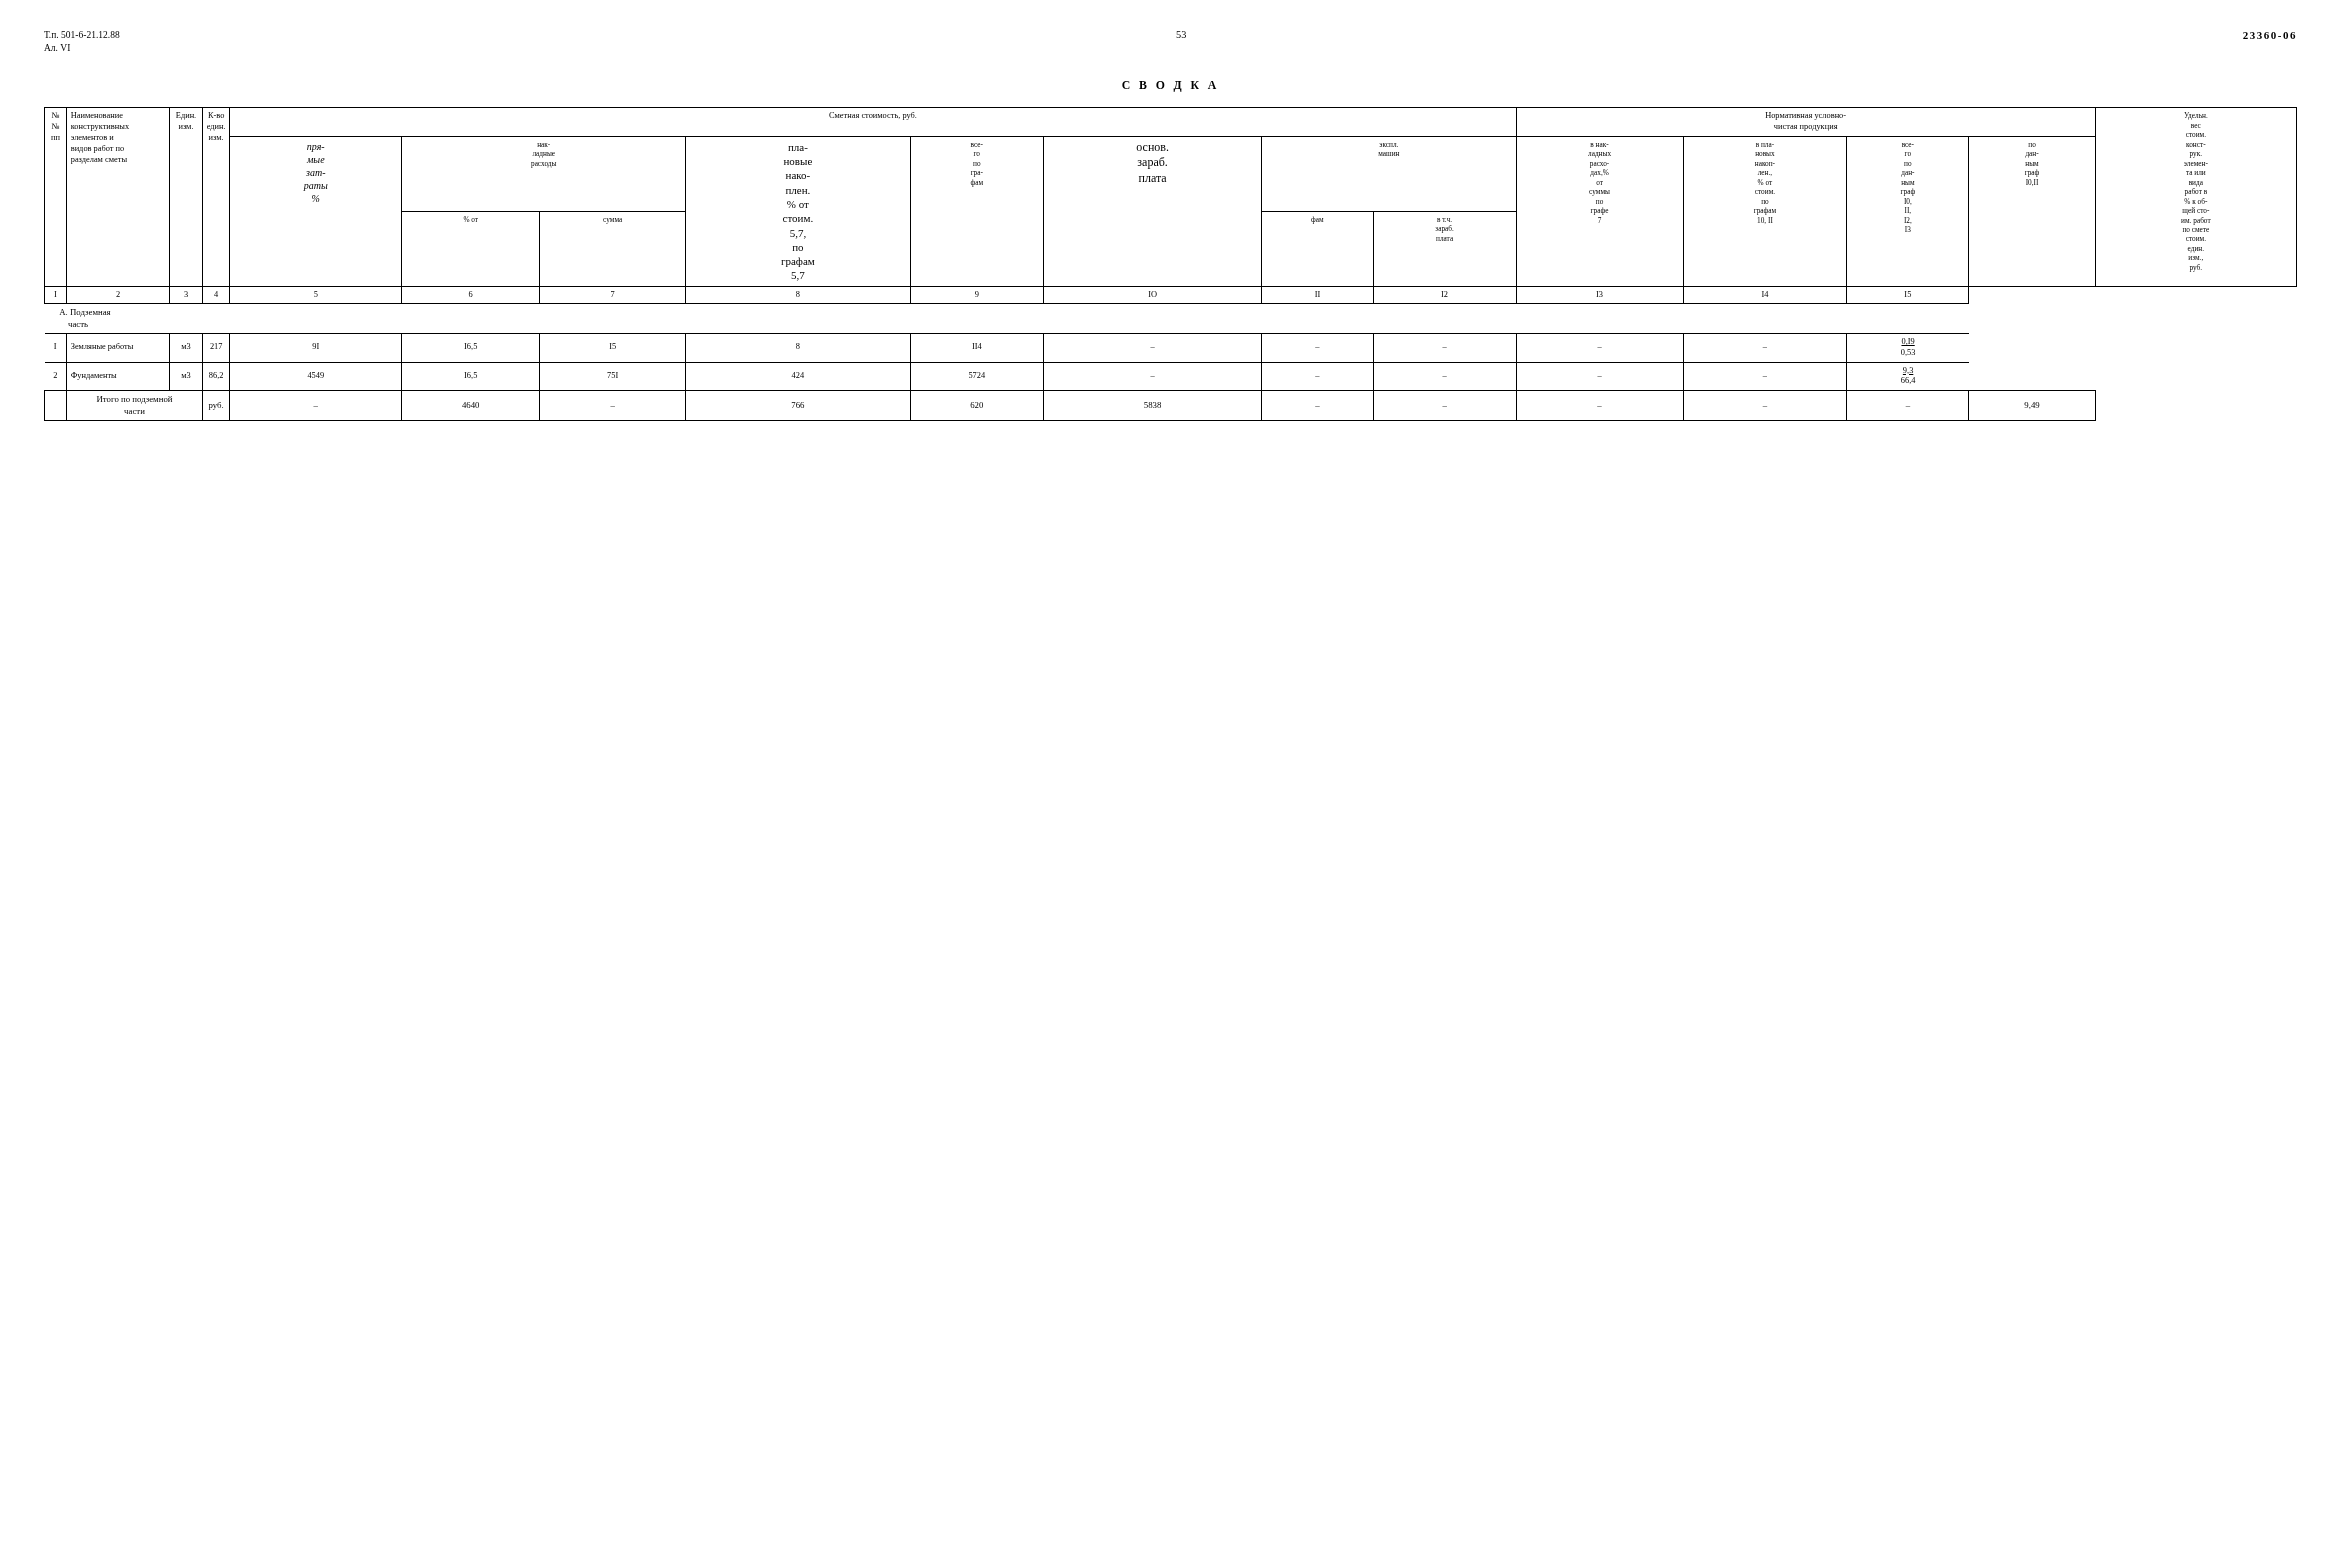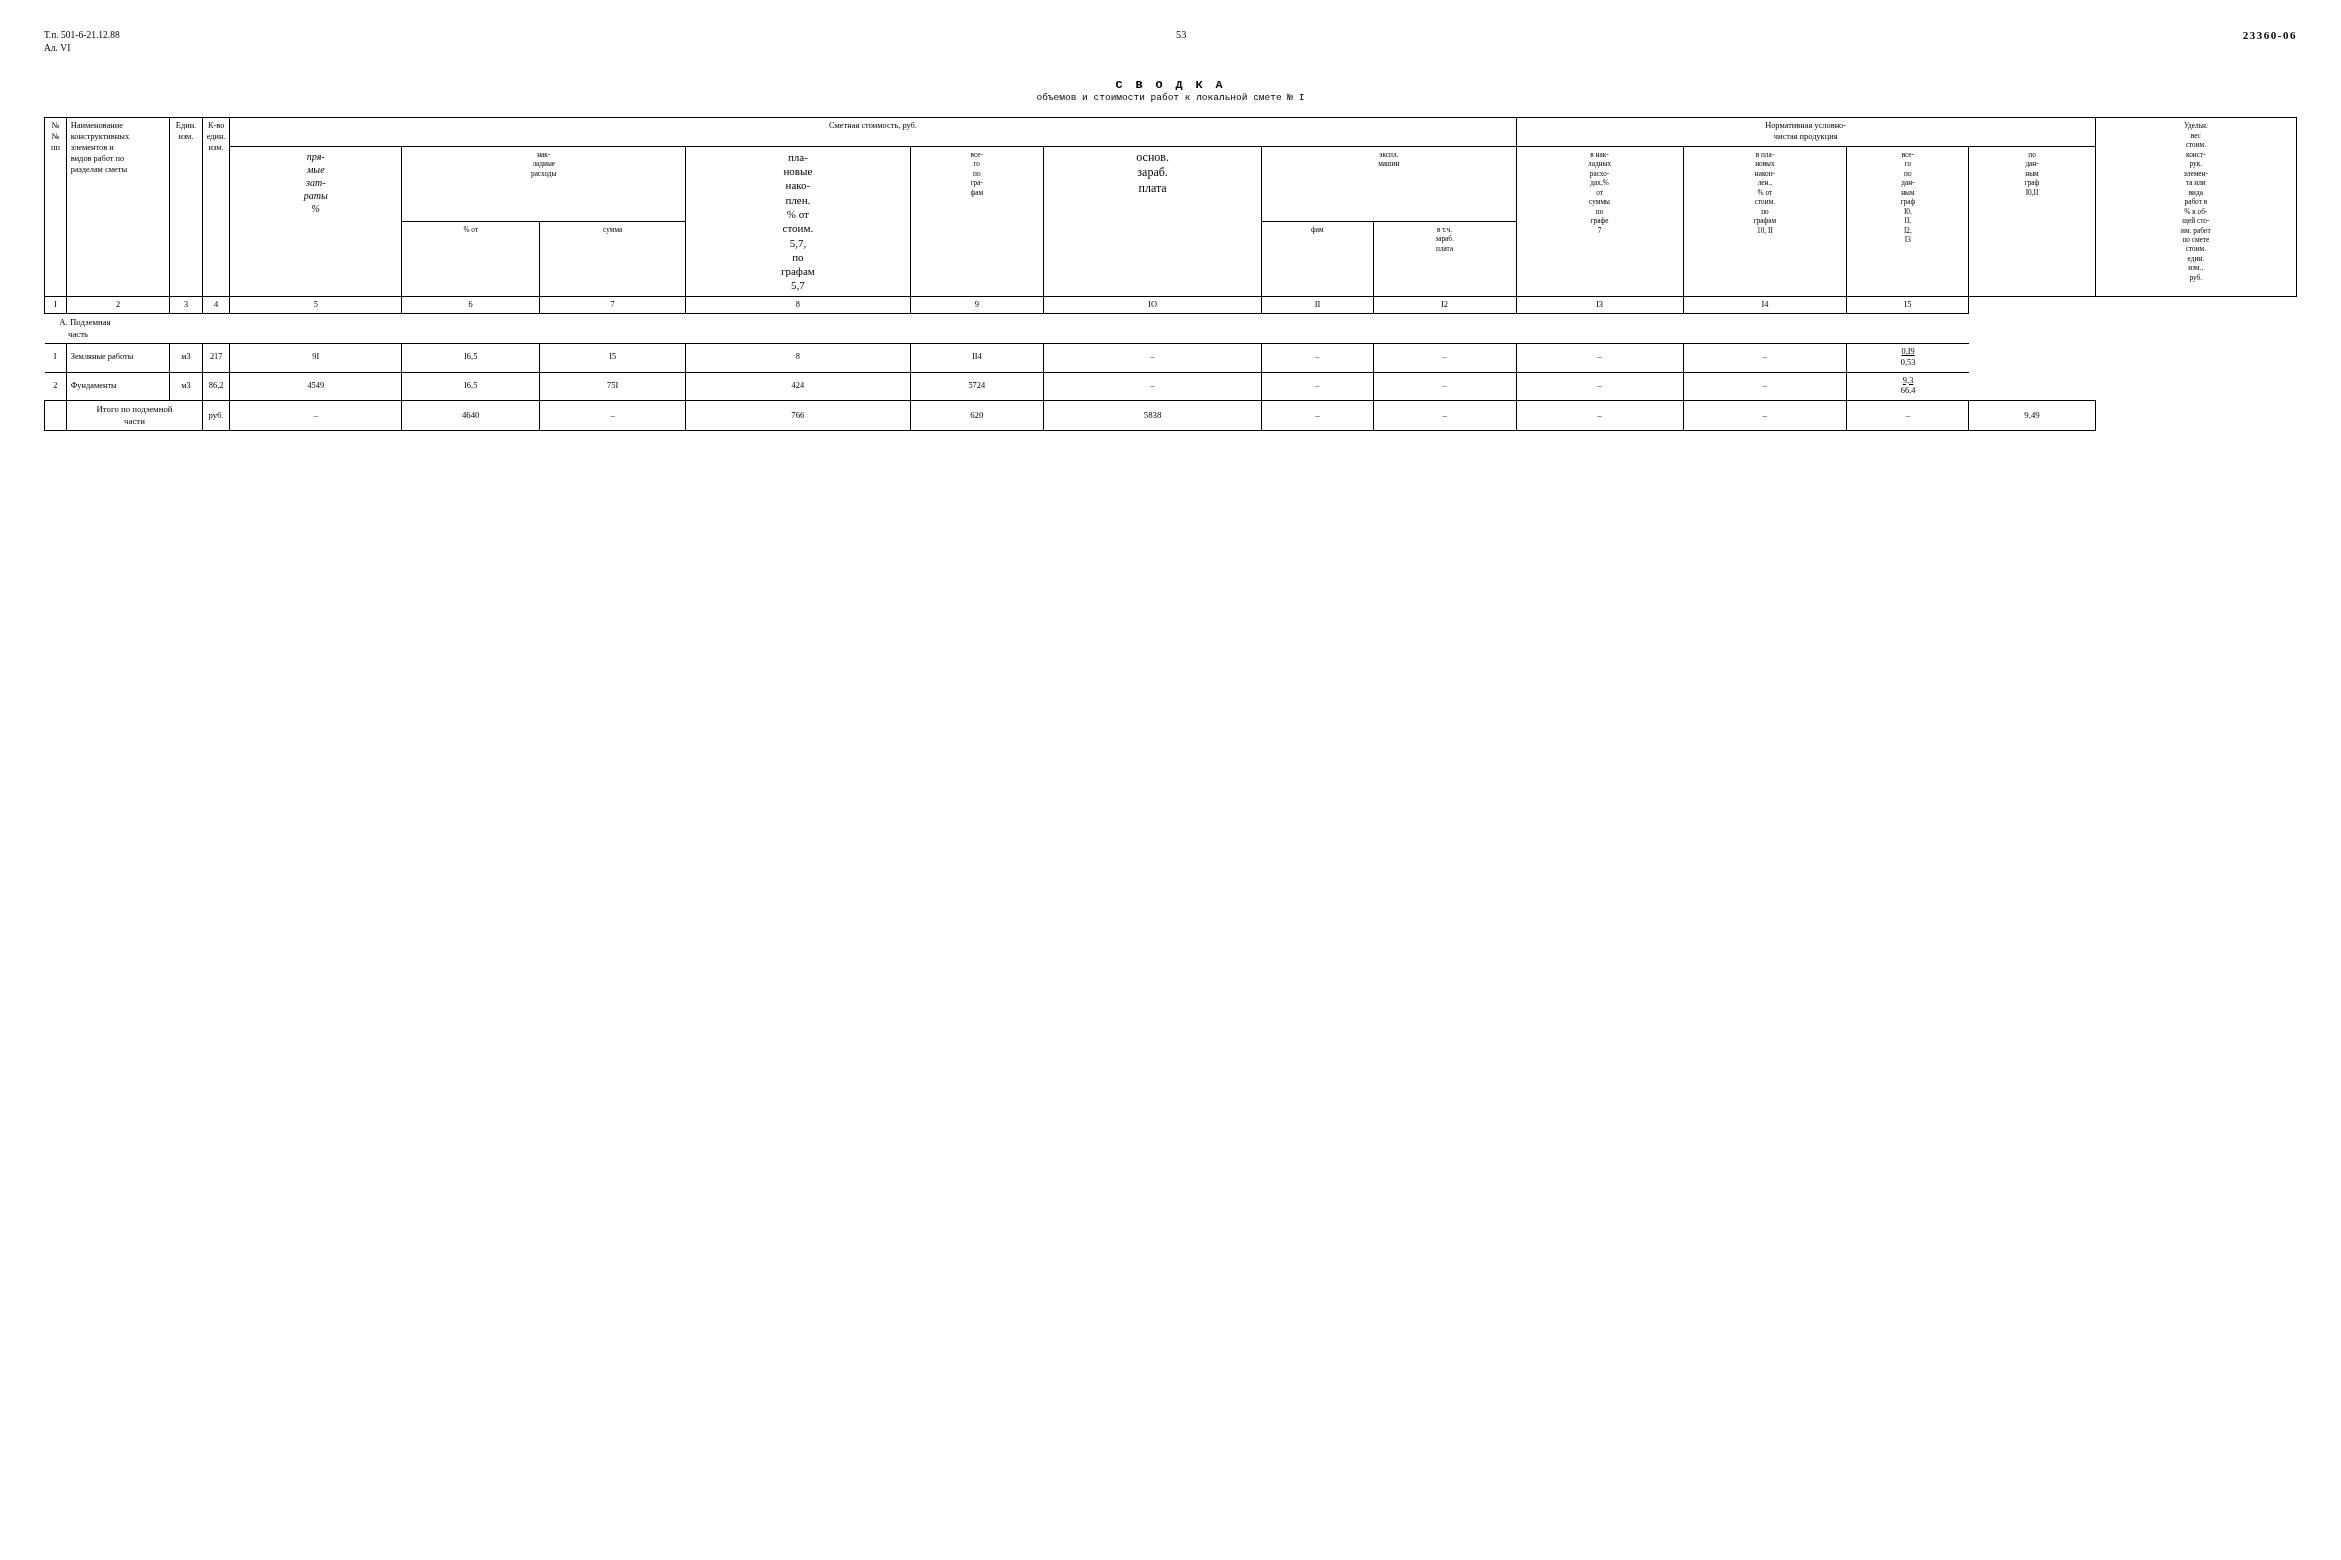--- a/index.html
+++ b/index.html
@@ -36,21 +36,20 @@
     .top-right {
       font-size: 11px;
       font-weight: bold;
       letter-spacing: 1.5px;
       text-align: right;
     }
 
     .main-title {
       text-align: center;
       margin-bottom: 9px;
-      font-family: Liberation Mono, monospace;
     }
 
     .main-title h1 {
       font-size: 11.8px;
       font-weight: bold;
       letter-spacing: 2.9px;
       text-transform: uppercase;
     }
 
     .main-title p {
@@ -160,21 +159,20 @@
     <div>Ал. VI</div>
   </div>
   <div class="top-center">
     <span>53</span>
   </div>
   <div class="top-right">23360-06</div>
 </div>
 
 <div class="main-title">
   <h1>С В О Д К А</h1>
-  <p>объемов и стоимости работ к локальной смете № I</p>
 </div>
 
 <div class="table-wrapper">
   <table>
     <thead>
 
       <tr class="header-row-1">
         <th rowspan="3" class="col-num">№№<br>пп</th>
         <th rowspan="3" class="col-name text-left">Наименование<br>конструктивных<br>элементов и<br>видов работ по<br>разделам сметы</th>
         <th rowspan="3" class="col-unit">Един.<br>изм.</th>

